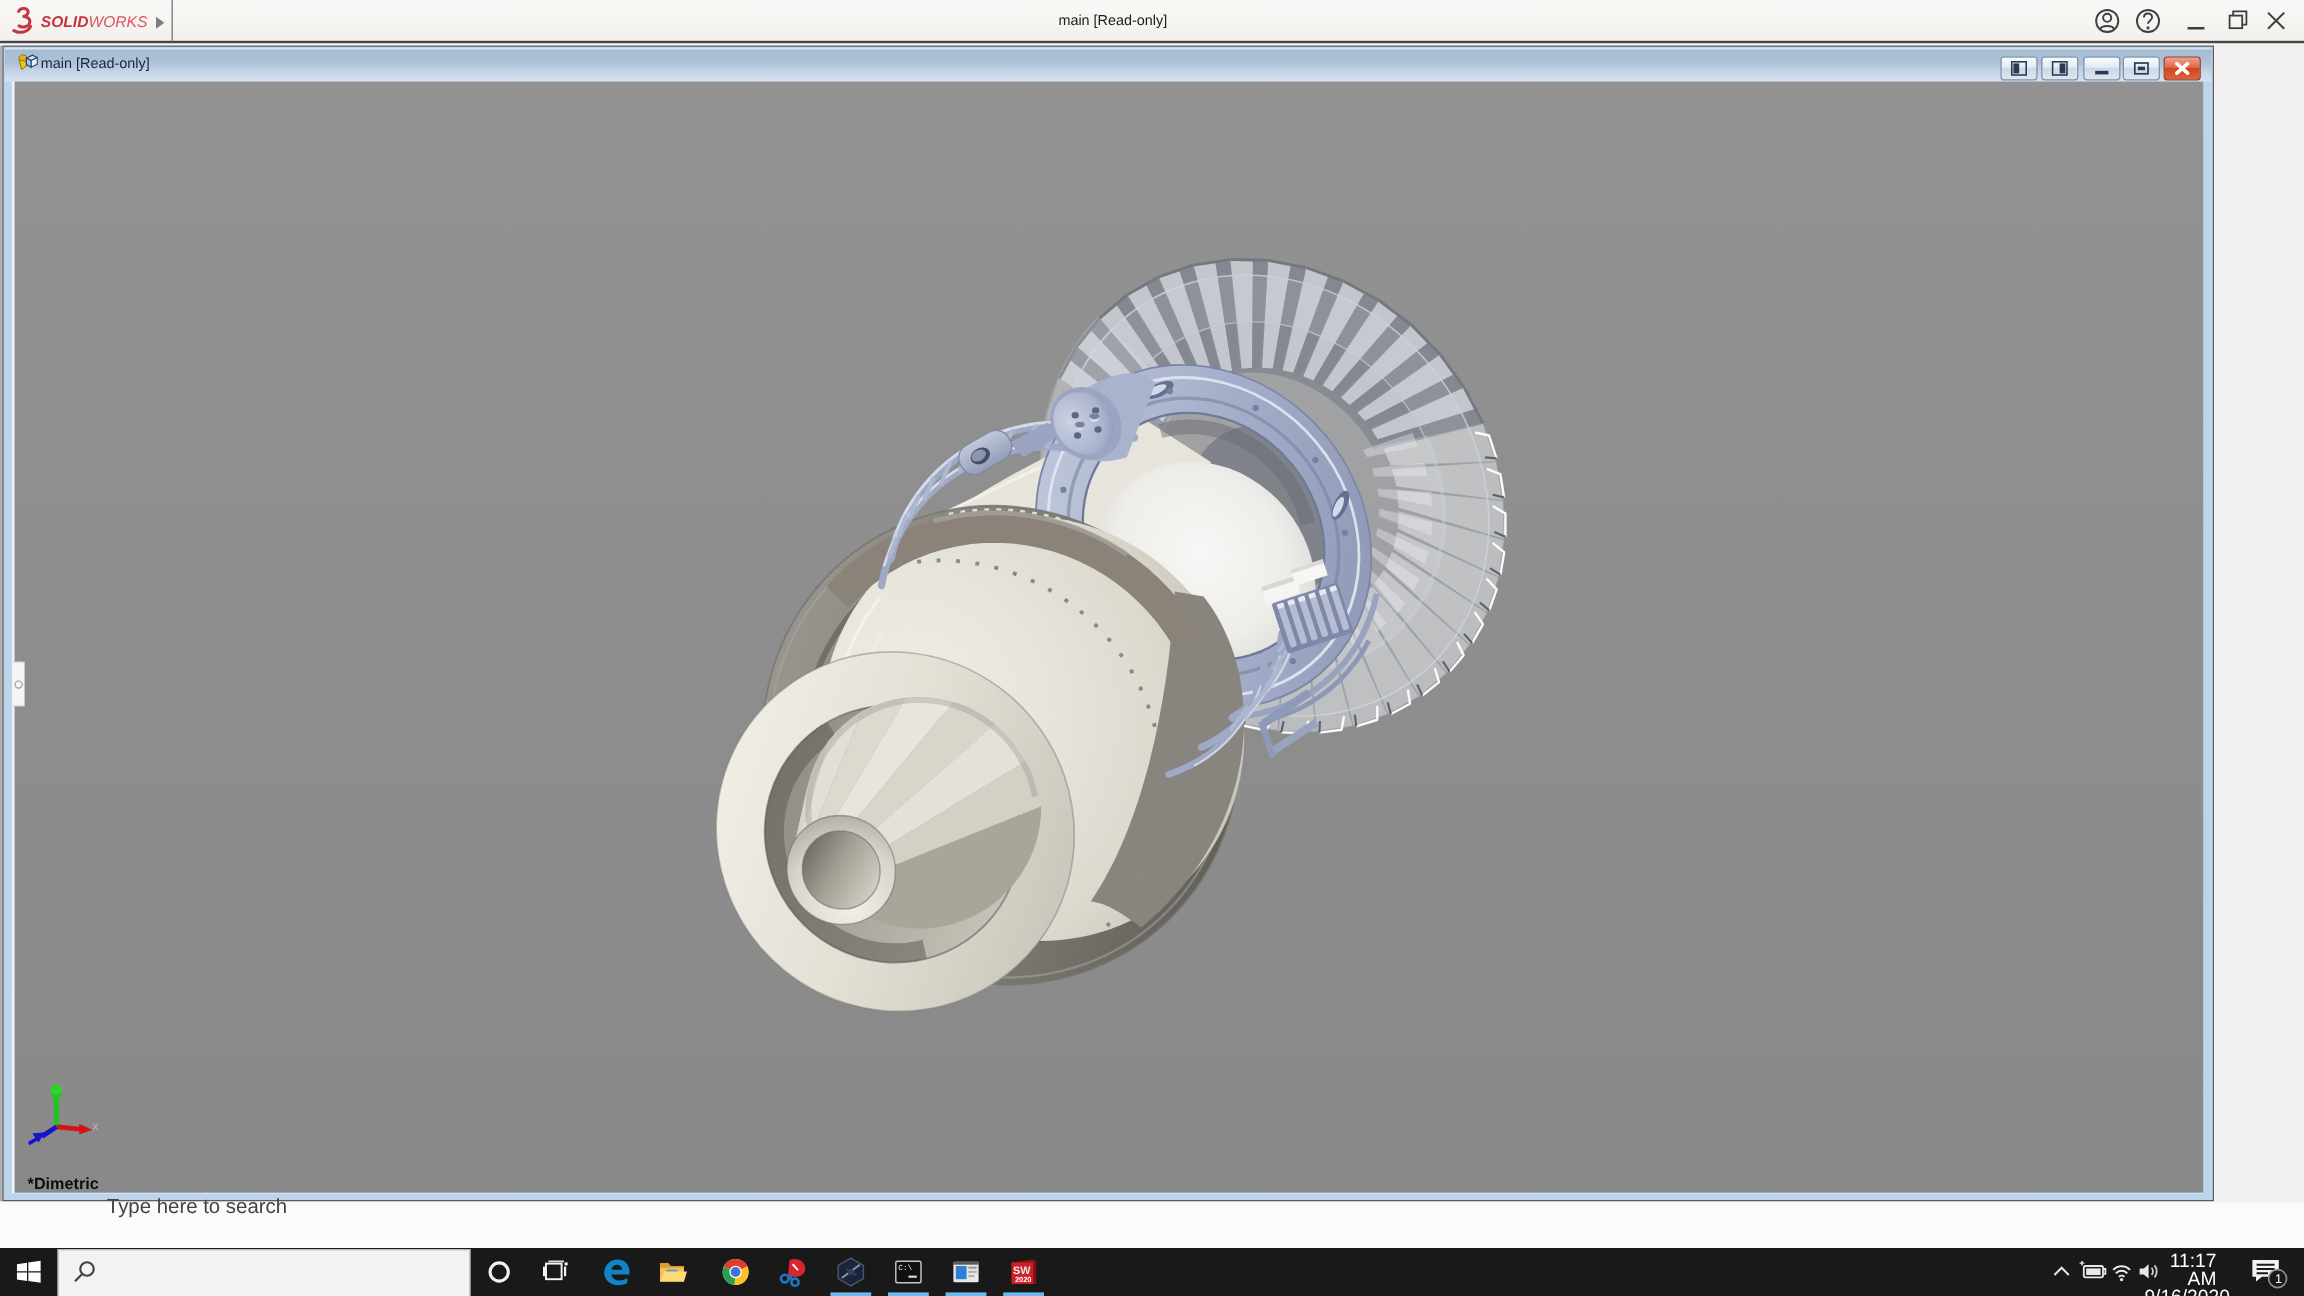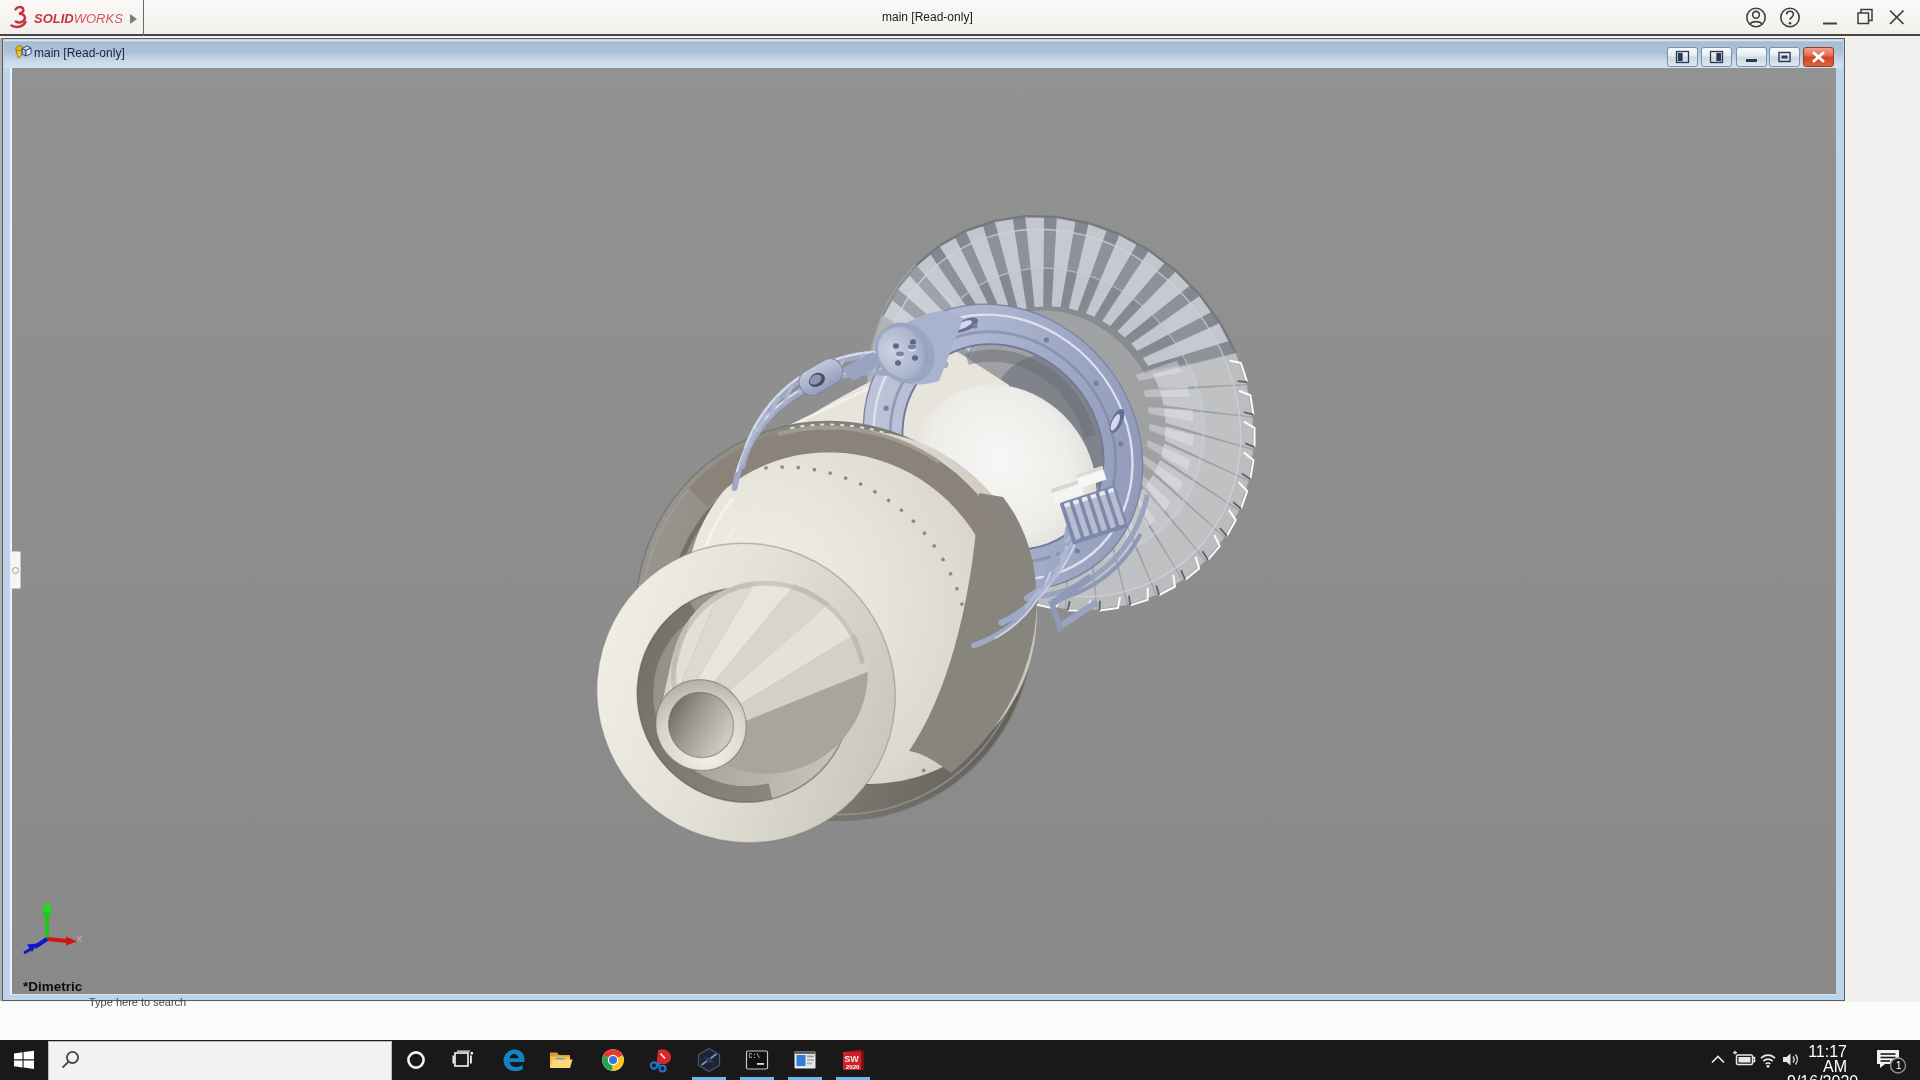--- a/index.html
+++ b/index.html
@@ -11,21 +11,21 @@
 #childwin{position:absolute;left:2px;top:38px;width:1843px;height:963px;background:#bdd5eb;border:1px solid #5b5b5b}
 #ctitle{position:absolute;left:1px;top:1px;right:1px;height:28px;background:linear-gradient(180deg,#e9eff6 0%,#a6bcd2 7%,#aec3d8 45%,#c9d8e8 75%,#d4e1ef 100%);border-radius:2px 2px 0 0}
 #ctext{position:absolute;left:31px;top:7px;font-size:12px;color:#17253f}
 #viewport{position:absolute;left:7px;top:29px;width:1826px;height:927px;background:linear-gradient(#929292,#898989);border-left:2px solid #eef3f8;border-bottom:1px solid #d7e4f0}
 .wbtn{position:absolute;top:8px;width:31px;height:20px;border:1px solid #7e92a7;border-radius:3px;background:linear-gradient(#f8fbfd 0%,#e2ebf3 45%,#ccd8e5 50%,#dde7f1 100%)}
 #wb5{background:linear-gradient(#f0a18b 0%,#e2684a 45%,#d4441f 50%,#de6240 100%);border-color:#953c22}
 #rightgap{position:absolute;left:1846px;top:38px;width:74px;height:964px;background:#f1f0ee}
 #botstrip{position:absolute;left:0;top:1002px;width:1920px;height:38px;background:#fbfbfa}
 #taskbar{position:absolute;left:0;top:1040px;width:1920px;height:40px;background:#191919}
 #sbox{position:absolute;left:48px;top:1041px;width:344px;height:39px;background:#f3f2f1;border:1px solid #bdbbb9;border-bottom:none}
-#stext{position:absolute;left:89px;top:996px;font-size:11px;color:#434343}
+#stext{position:absolute;left:89px;top:996px;font-size:17px;color:#434343}
 #clock{position:absolute;left:1787px;top:1044px;width:60px;text-align:right;font-size:16px;color:#fff;line-height:15px}
 .ul{position:absolute;top:1077px;width:34px;height:3px;background:#6cb8f0}
 </style></head><body>
 <div id="topbar"></div>
 <div class="abs" style="left:0;top:38px;width:2px;height:963px;background:#b2b2b2"></div>
 <svg id="lg" width="130" height="28" viewBox="0 0 130 28">
 <g fill="none" stroke="#c73440" stroke-width="2.5" stroke-linecap="round">
 <path d="M7.5 5.5 C9 2.5 14 2.2 15.2 5 C16.2 7.5 13.5 9.6 10.8 9.8 C14.5 9.6 17.5 11.5 16.8 14.8 C16 18.5 10.5 19.5 7.8 17.5"></path>
 <path d="M3.5 21.5 C9 24.5 15.5 22.5 17.5 18"></path>
 </g>

